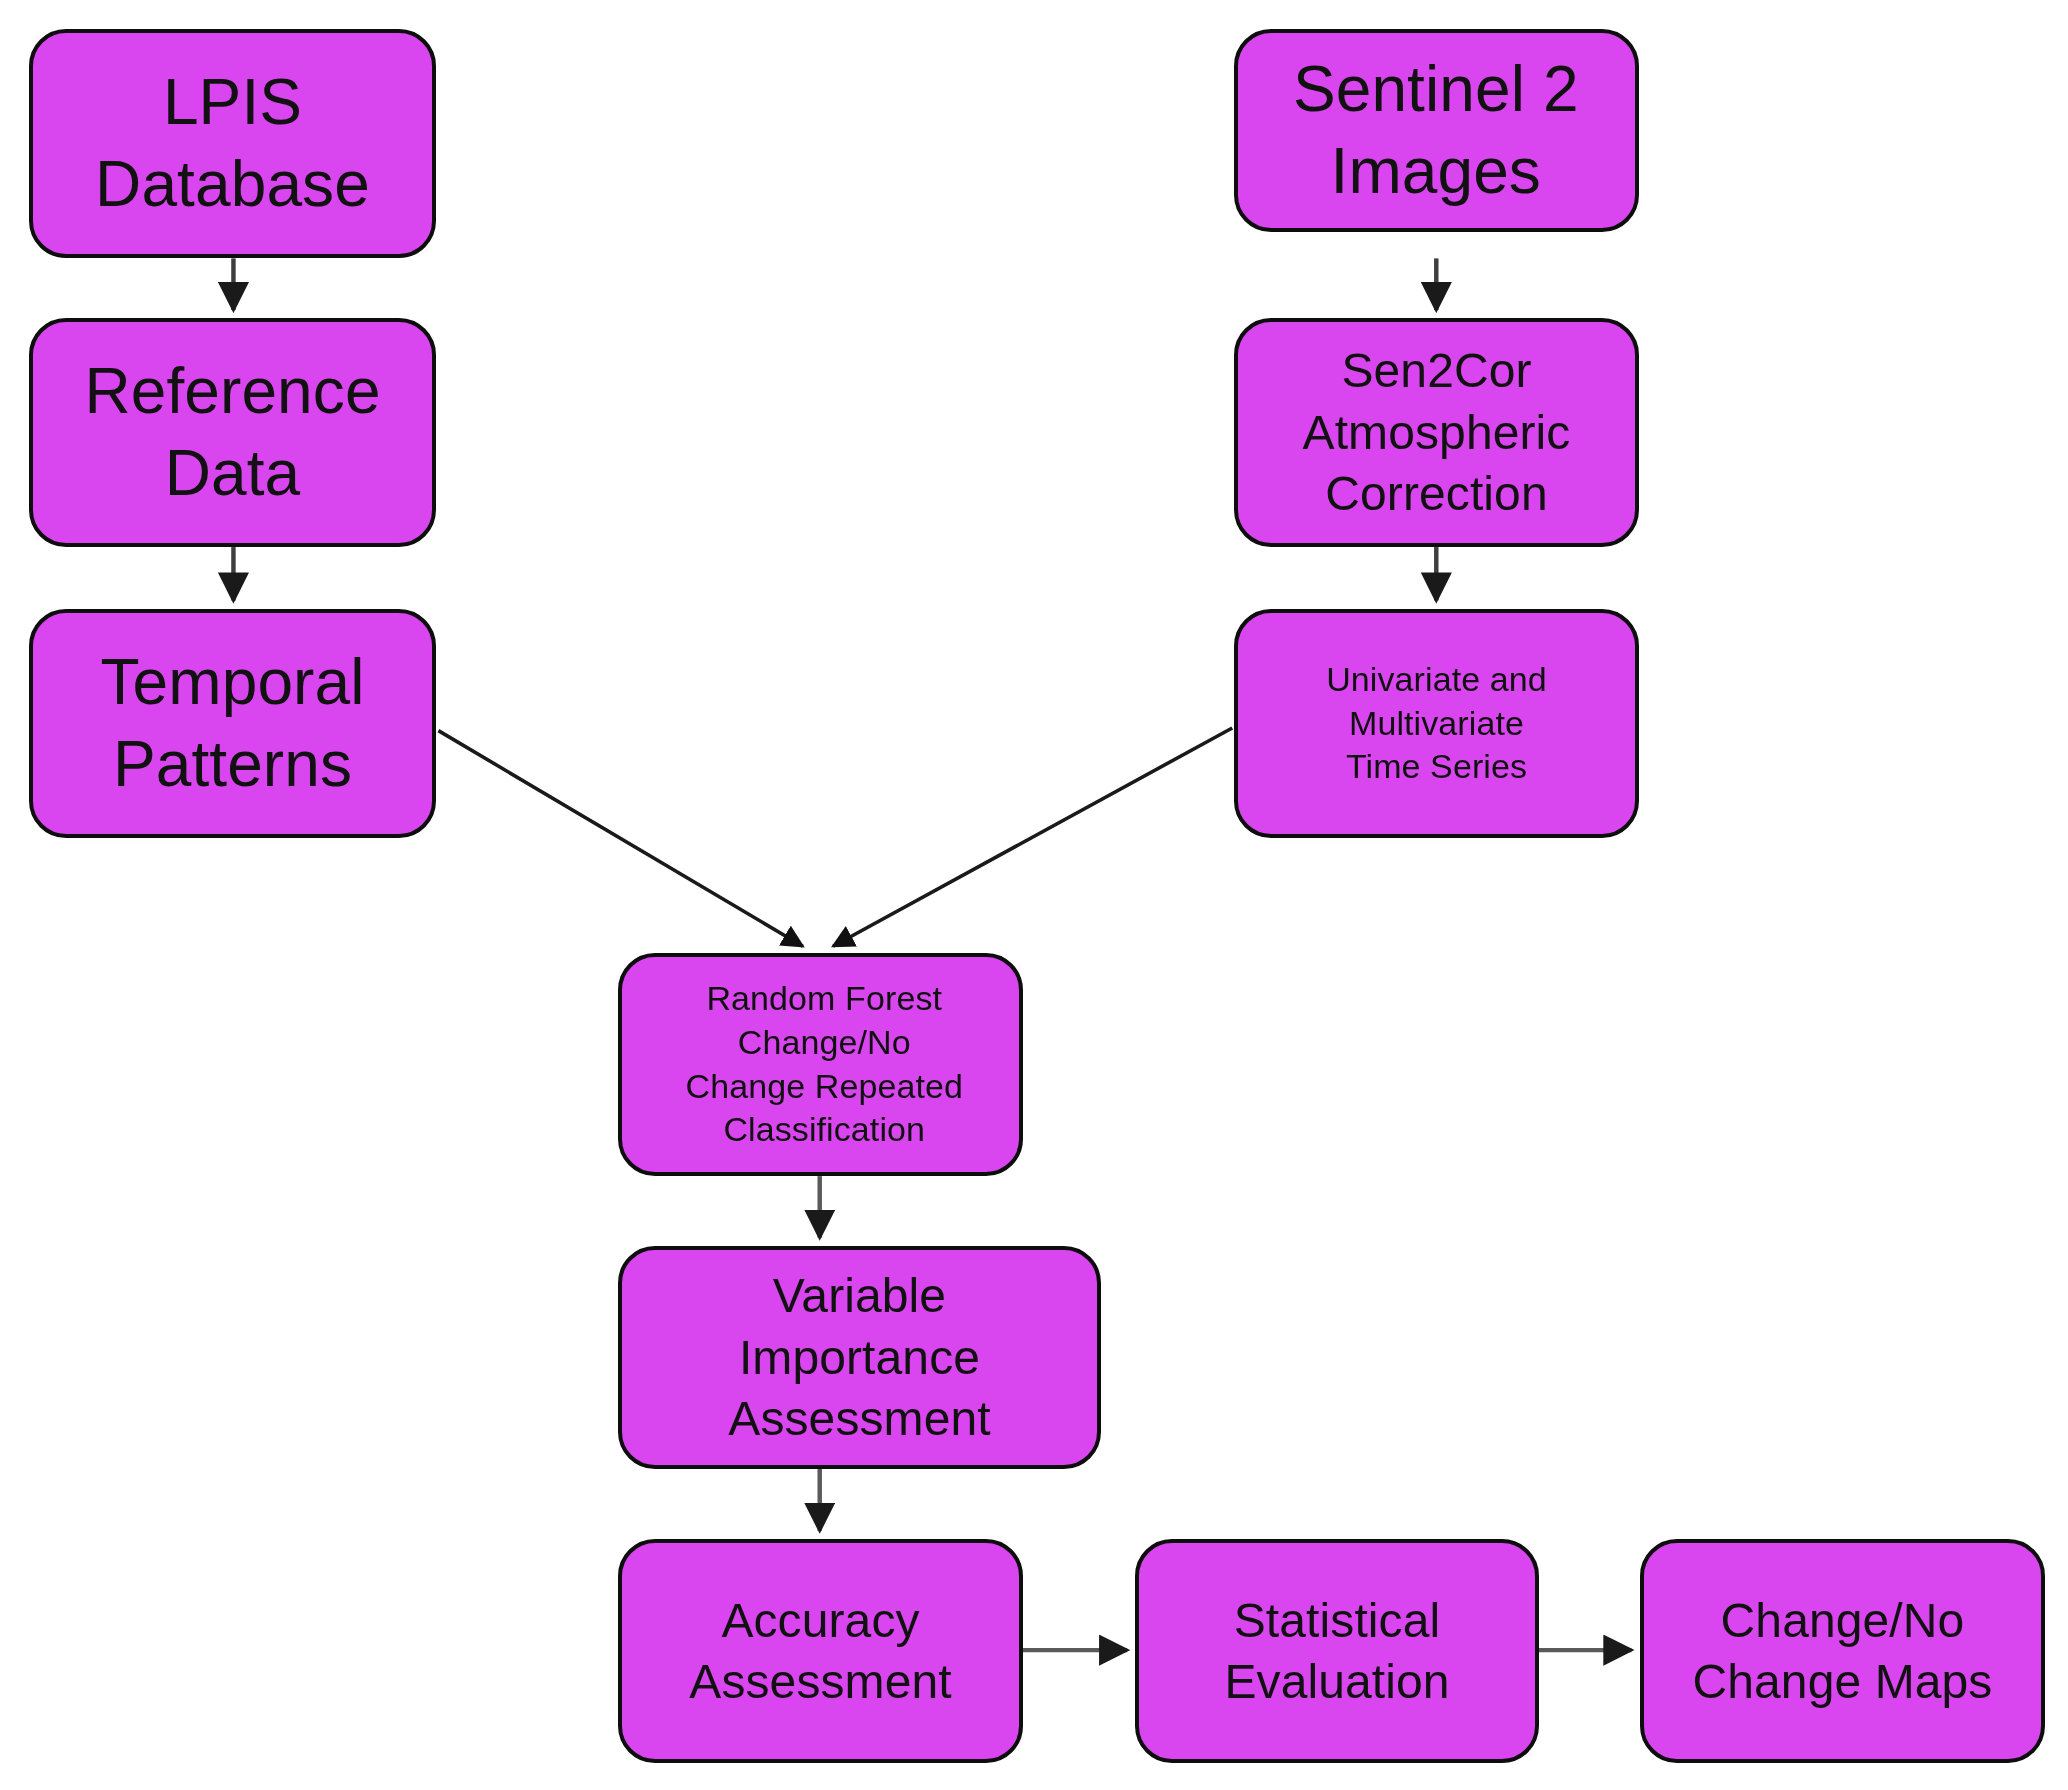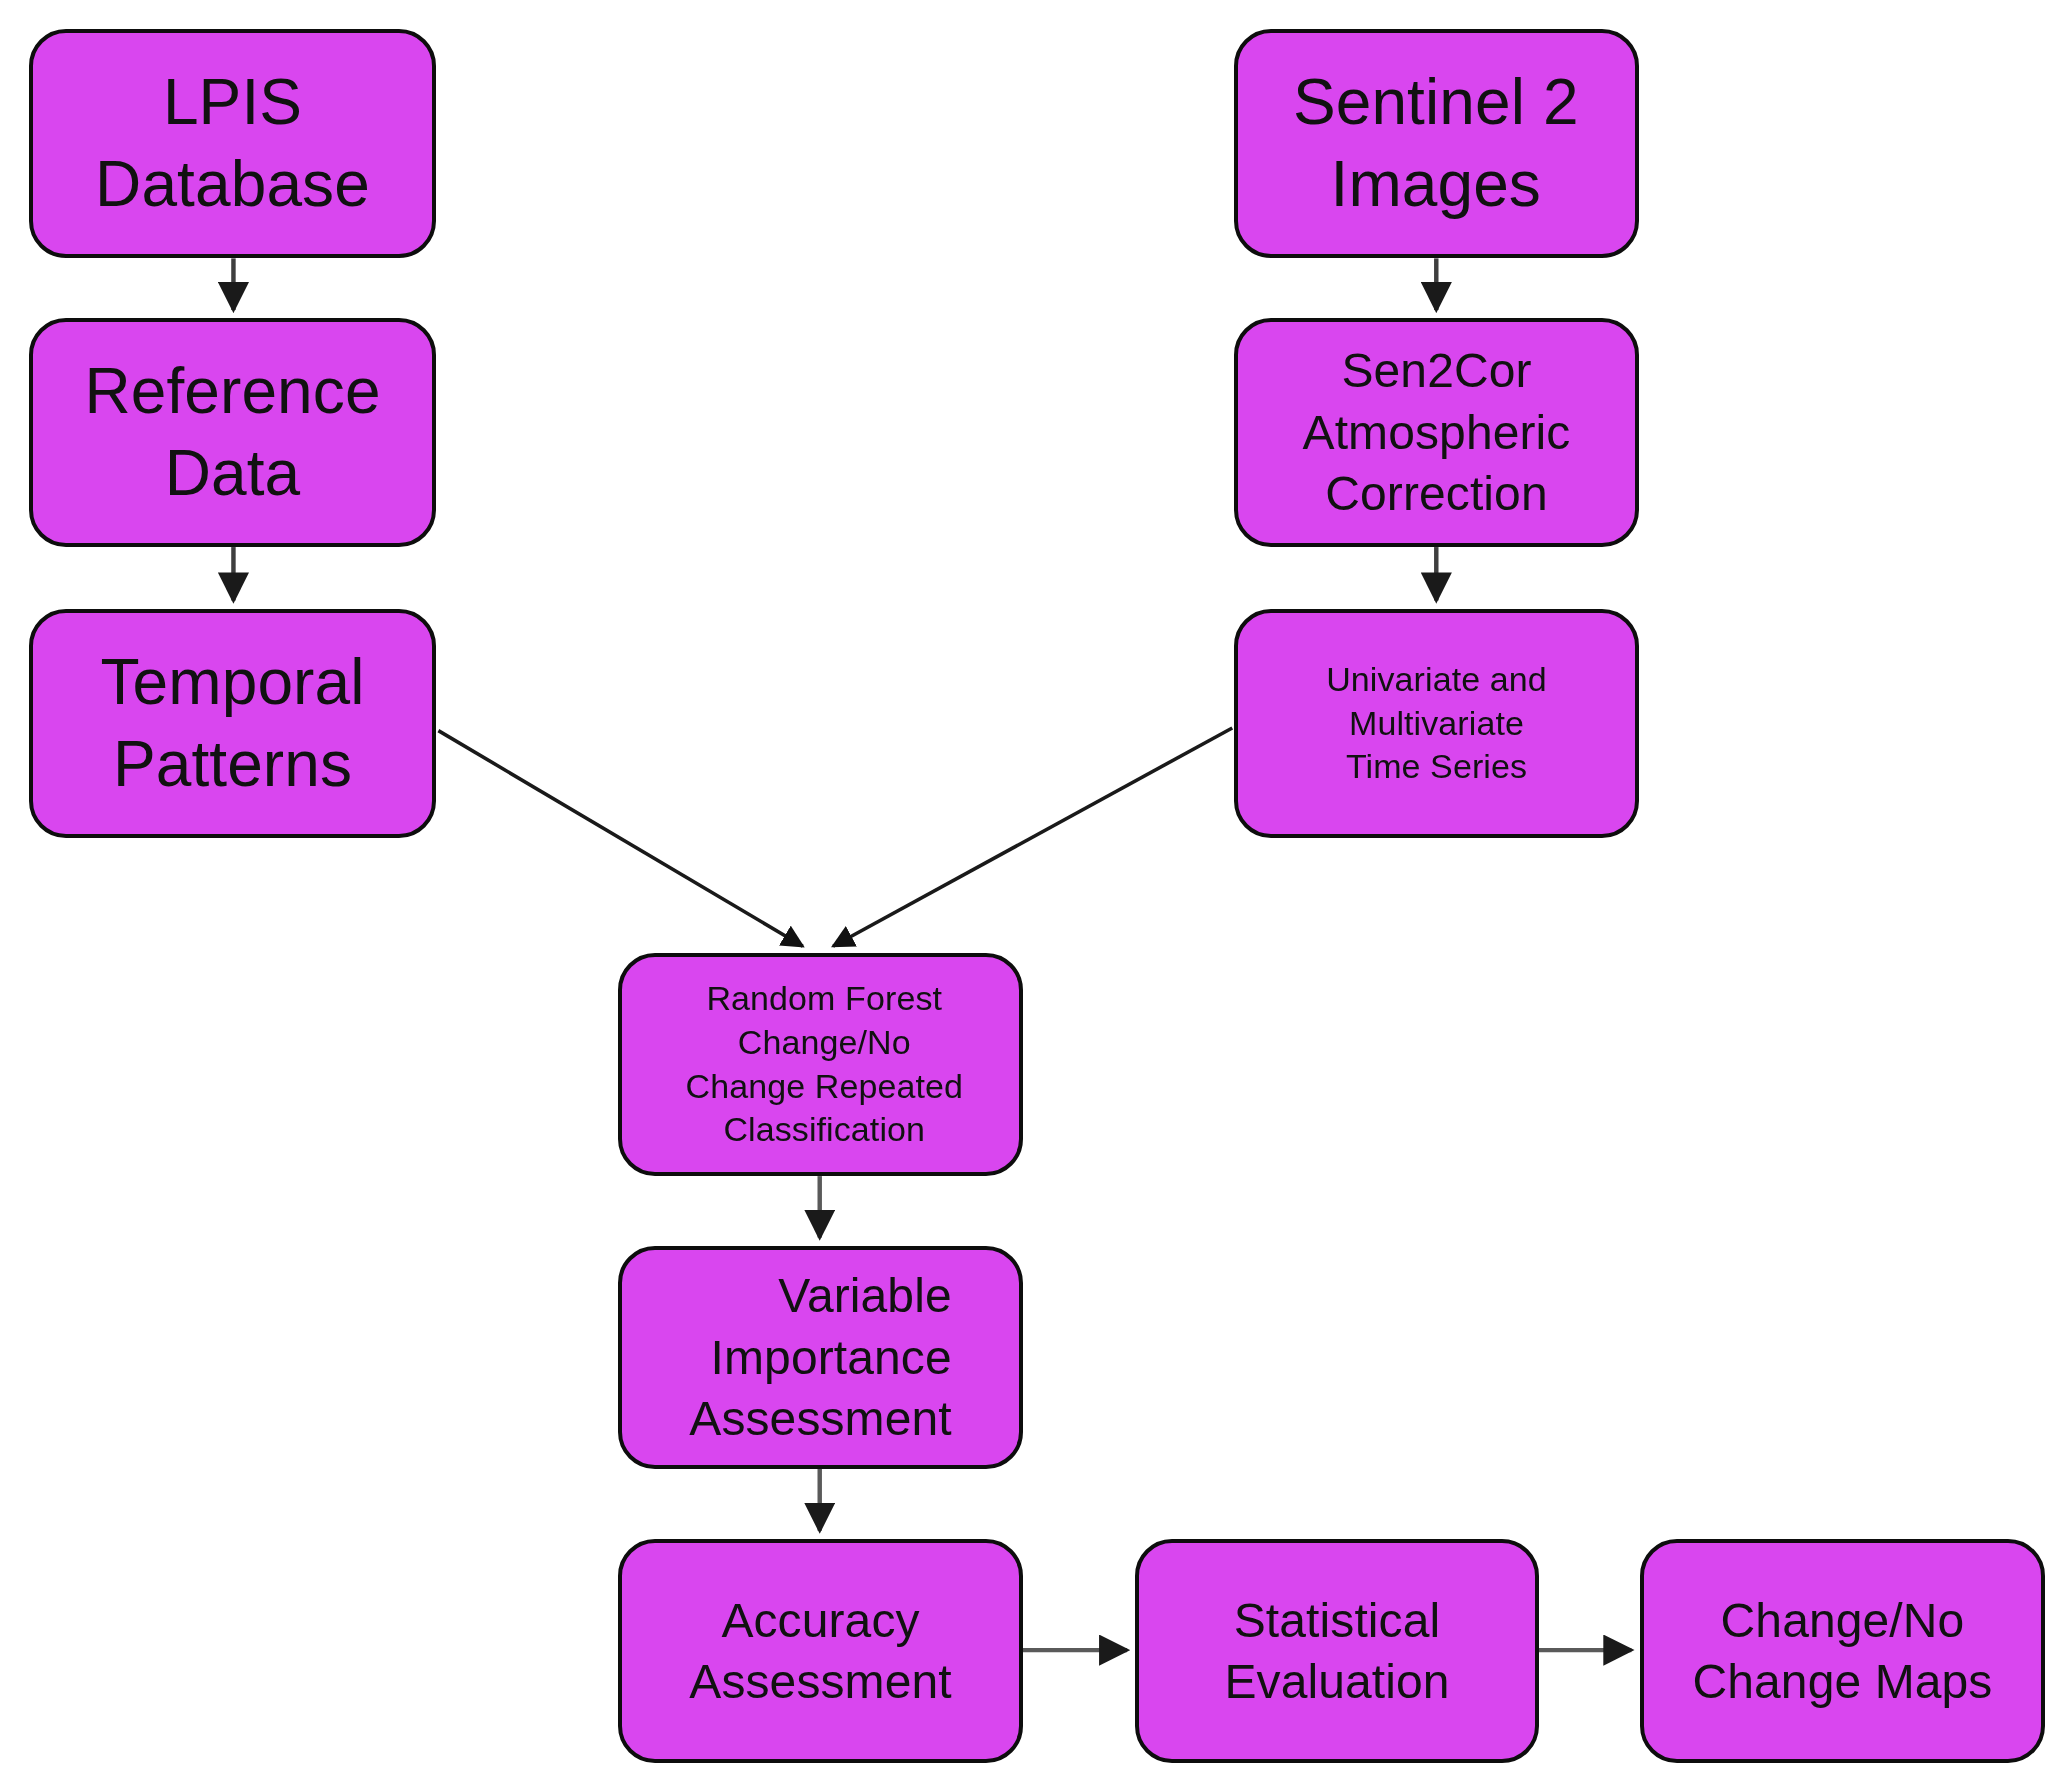--- a/index.html
+++ b/index.html
@@ -77,37 +77,37 @@
 
   <div class="node fs-lg" style="left:29px;top:29px;width:407px;height:229px;">LPIS
 Database</div>
 
   <div class="node fs-lg" style="left:29px;top:318px;width:407px;height:229px;">Reference
 Data</div>
 
   <div class="node fs-lg" style="left:29px;top:609px;width:407px;height:229px;">Temporal
 Patterns</div>
 
-  <div class="node fs-lg" style="left:1234px;top:29px;width:405px;height:229px;padding-left:11px;">Sentinel 2
+  <div class="node fs-lg" style="left:1234px;top:29px;width:405px;height:203px;padding-left:11px;">Sentinel 2
 Images</div>
 
   <div class="node fs-md" style="left:1234px;top:318px;width:405px;height:229px;">Sen2Cor
 Atmospheric
 Correction</div>
 
   <div class="node fs-xs" style="left:1234px;top:609px;width:405px;height:229px;">Univariate and
 Multivariate
 Time Series</div>
 
   <div class="node fs-xs" style="left:618px;top:953px;width:405px;height:223px;padding-left:20px;">Random Forest
 Change/No
 Change Repeated
 Classification</div>
 
-  <div class="node fs-md" style="left:618px;top:1246px;width:405px;height:223px;text-align:right;">Variable
+  <div class="node fs-md" style="left:618px;top:1246px;width:483px;height:223px;">Variable
 Importance
 Assessment</div>
 
   <div class="node fs-md" style="left:618px;top:1539px;width:405px;height:224px;">Accuracy
 Assessment</div>
 
   <div class="node fs-md" style="left:1135px;top:1539px;width:404px;height:224px;">Statistical
 Evaluation</div>
 
   <div class="node fs-md" style="left:1640px;top:1539px;width:405px;height:224px;">Change/No

